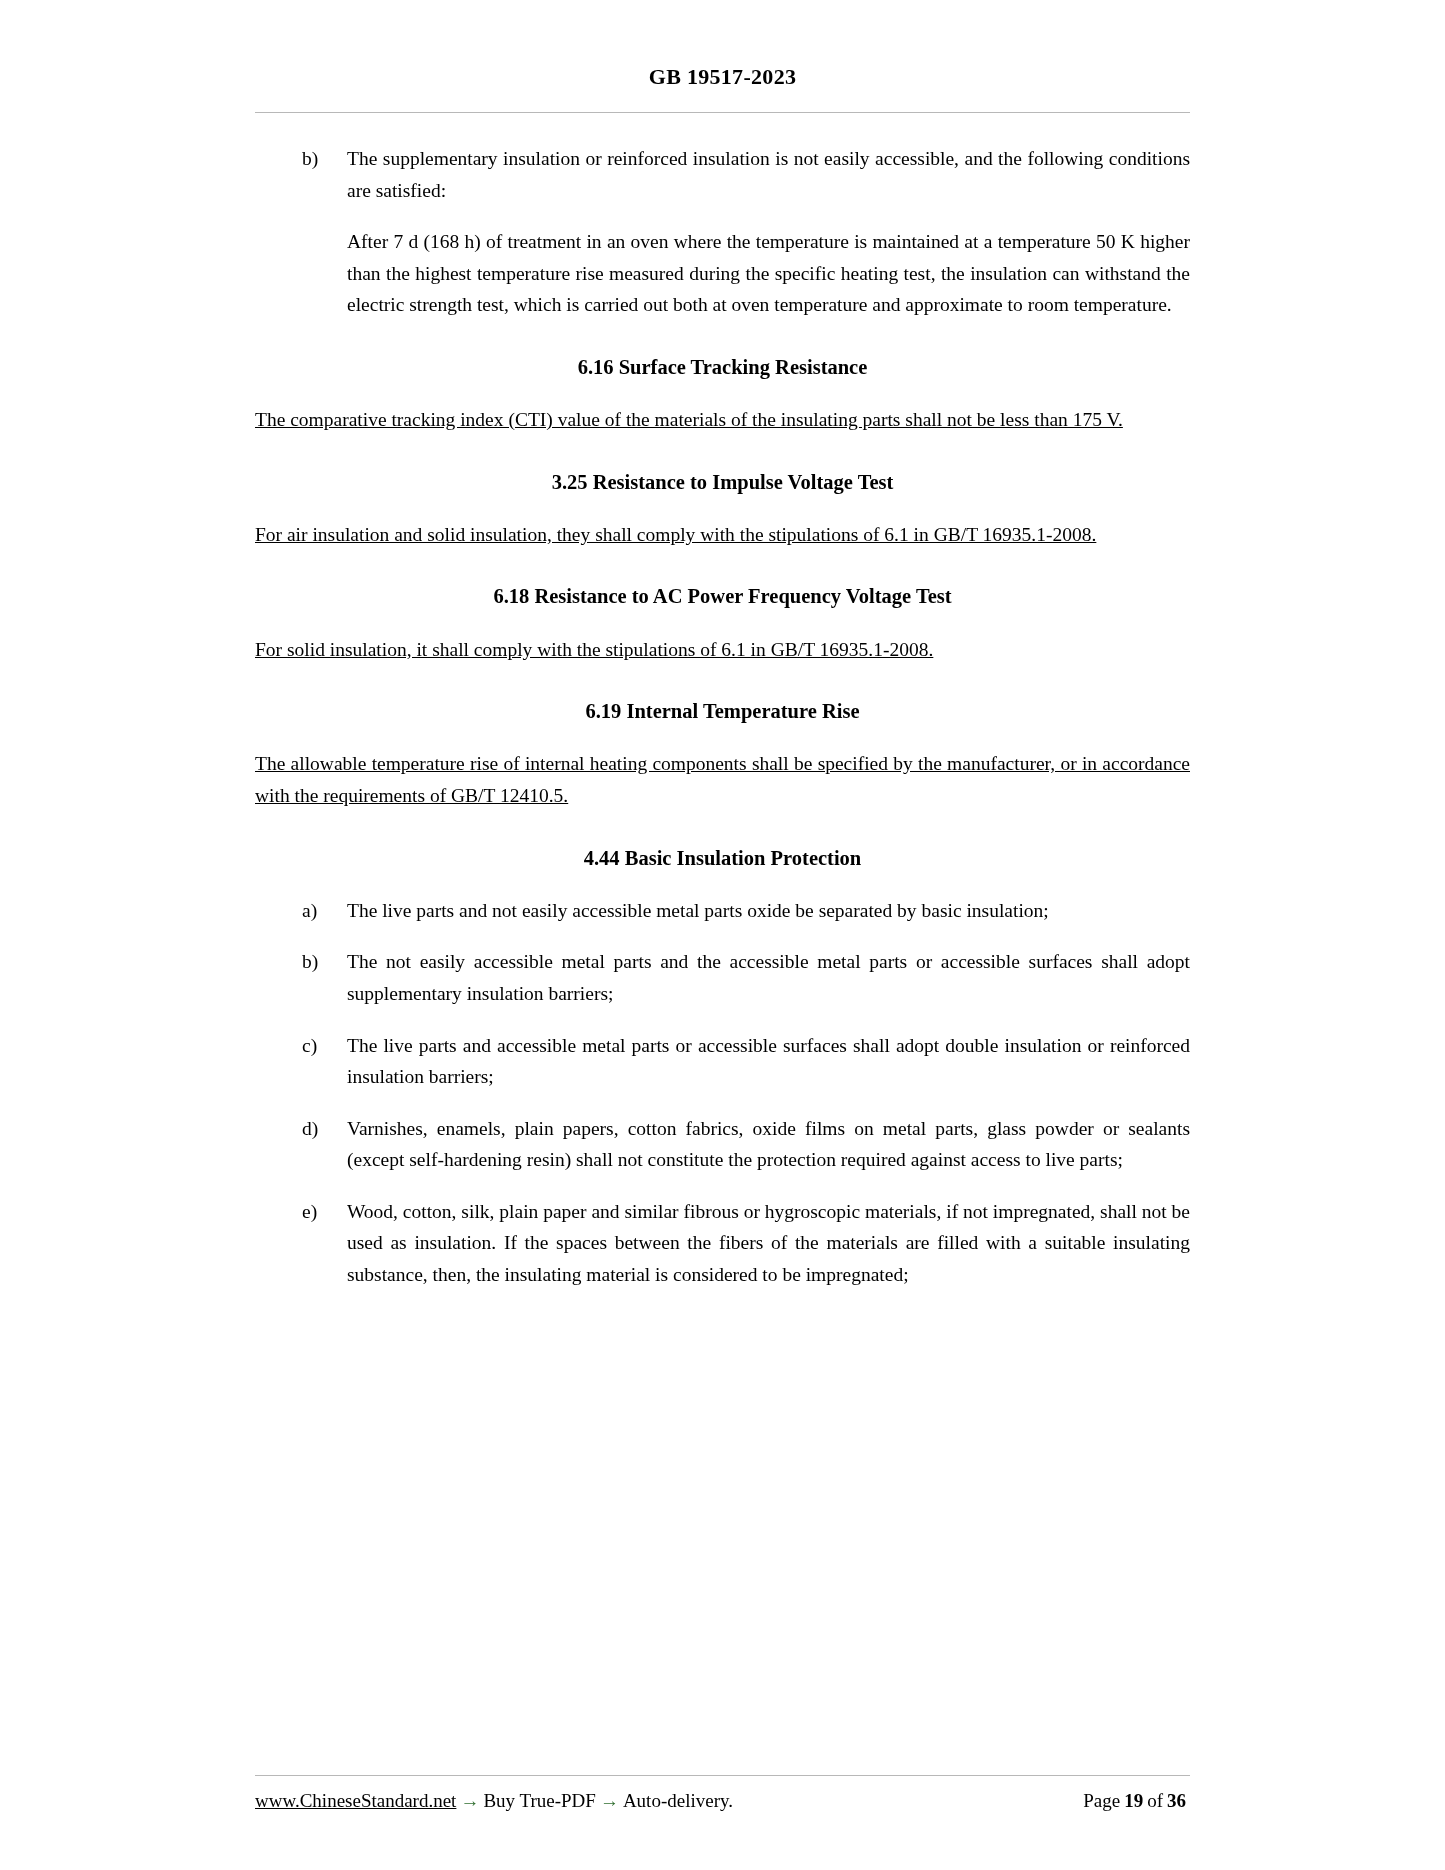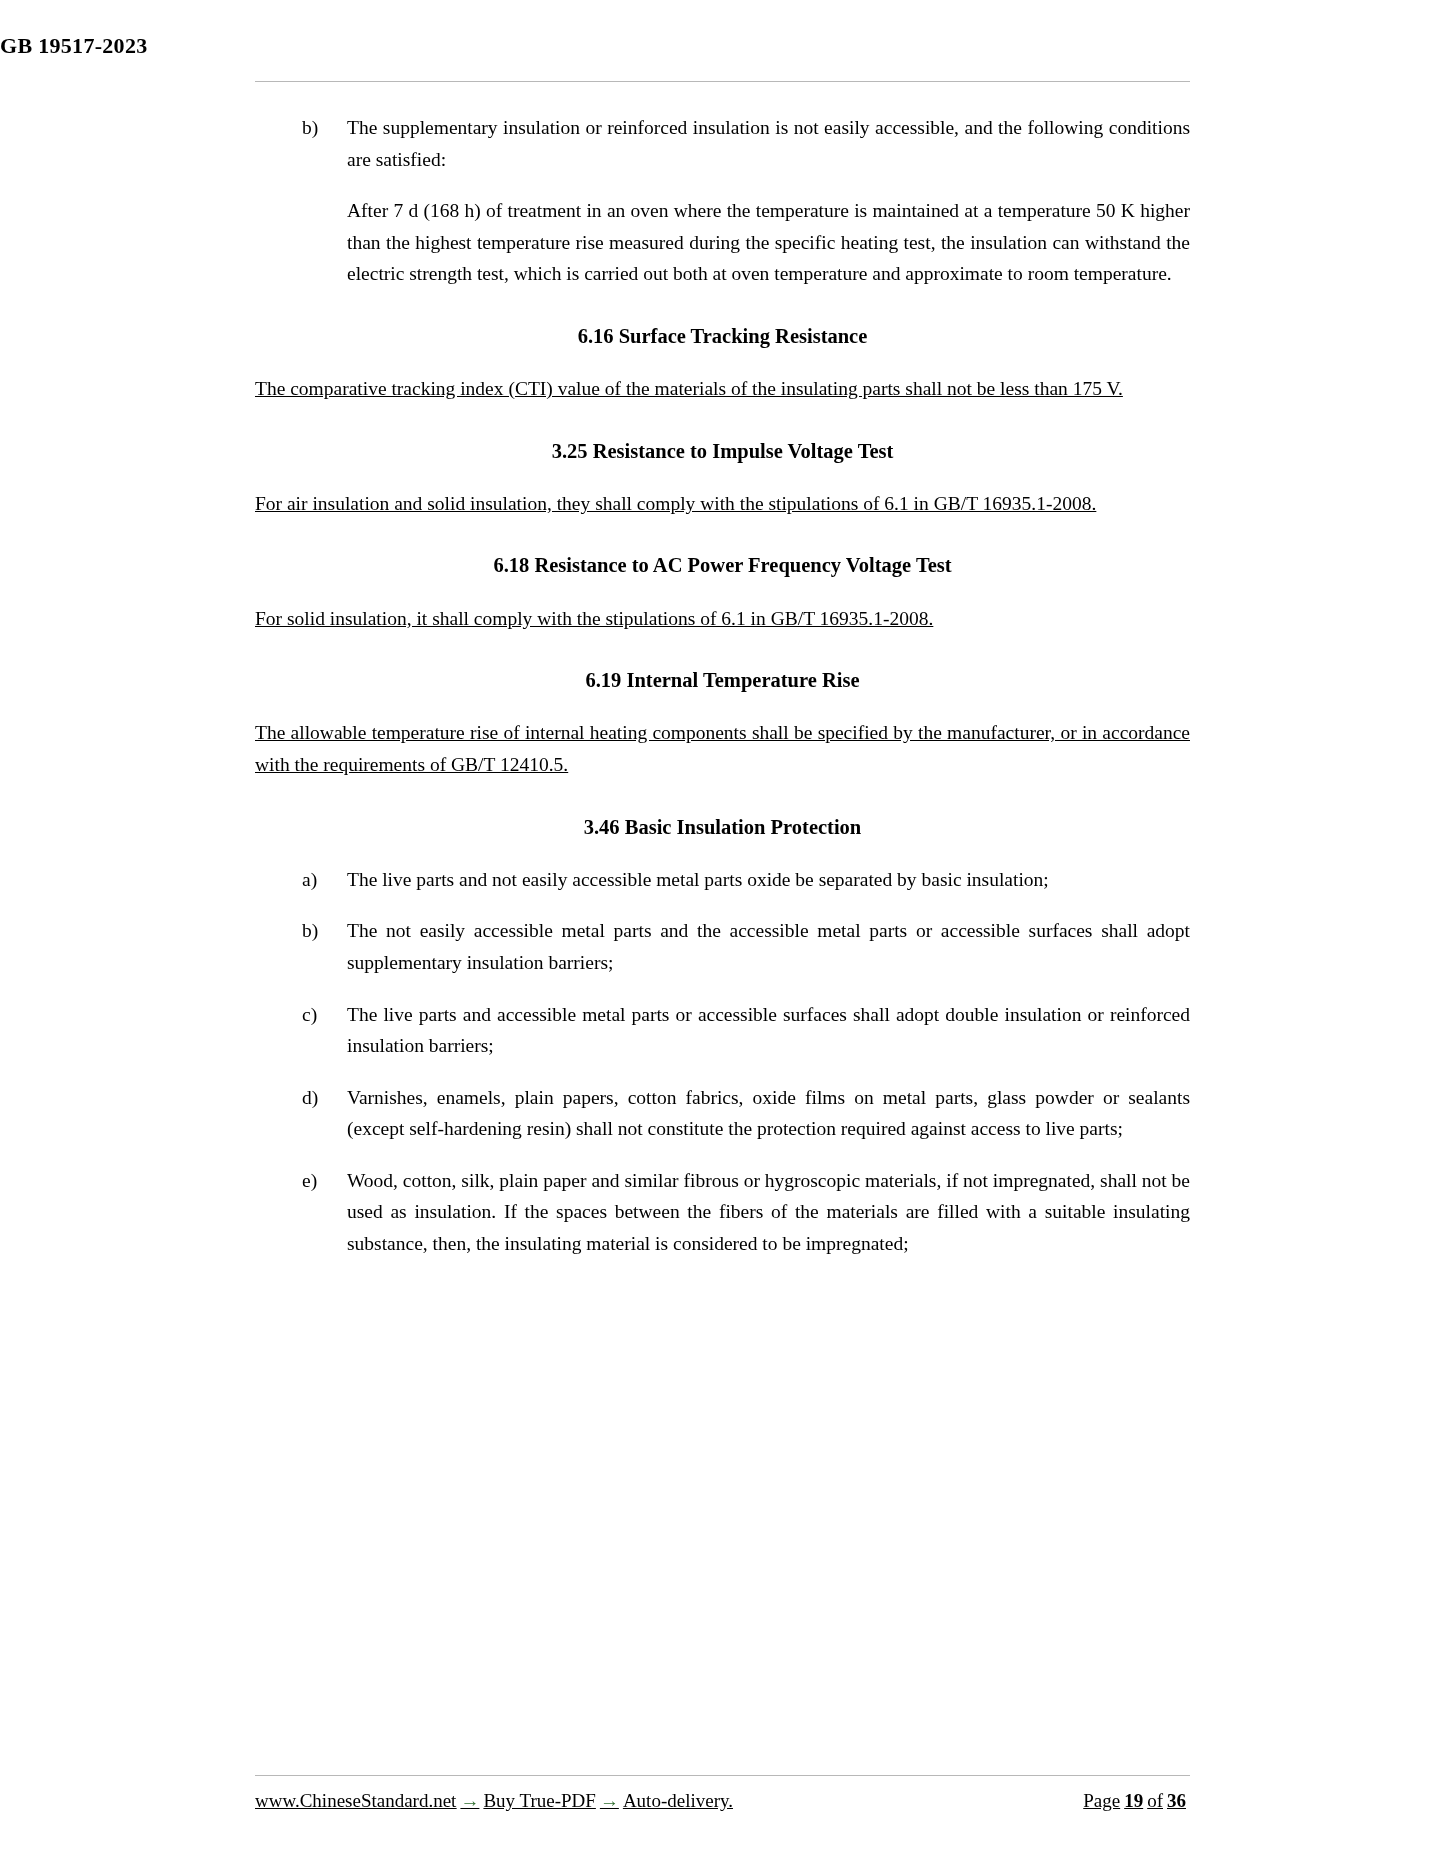--- a/index.html
+++ b/index.html
@@ -14,26 +14,26 @@
   .page {
     width: 1445px;
     height: 1870px;
     margin: 0 auto;
     position: relative;
     box-sizing: border-box;
     padding: 0;
     background: #ffffff;
   }
   .header {
-    text-align: left;
+    text-align: center;
     font-family: "Liberation Serif", serif;
     font-weight: bold;
     font-size: 22px;
     letter-spacing: 0.3px;
-    padding-top: 33px;
+    padding-top: 64px;
   }
   .header-rule {
     width: 935px;
     margin: 22px auto 0 auto;
     border-top: 1px solid #b8b8b8;
   }
   .content {
     width: 935px;
     margin: 0 auto;
     padding-top: 30px;
@@ -81,21 +81,20 @@
     margin: 0 auto 14px auto;
     border-top: 1px solid #b8b8b8;
   }
   .footer-row {
     width: 935px;
     margin: 0 auto;
     display: flex;
     align-items: baseline;
     justify-content: space-between;
     font-size: 19px;
-    text-decoration: underline;
   }
   .footer-left {
     white-space: nowrap;
   }
   .footer-left .site {
     text-decoration: underline;
   }
   .footer-left .arrow {
     color: #2f6d2f;
     padding: 0 4px;
@@ -132,21 +131,21 @@
 
     <div class="heading">3.25 Resistance to Impulse Voltage Test</div>
     <div class="para">For air insulation and solid insulation, they shall comply with the stipulations of 6.1 in GB/T 16935.1-2008.</div>
 
     <div class="heading">6.18 Resistance to AC Power Frequency Voltage Test</div>
     <div class="para">For solid insulation, it shall comply with the stipulations of 6.1 in GB/T 16935.1-2008.</div>
 
     <div class="heading">6.19 Internal Temperature Rise</div>
     <div class="para">The allowable temperature rise of internal heating components shall be specified by the manufacturer, or in accordance with the requirements of GB/T 12410.5.</div>
 
-    <div class="heading">3.46 Basic Insulation Protection</div>
+    <div class="heading">4.44 Basic Insulation Protection</div>
 
     <div class="listitem">
       <div class="marker">a)</div>
       <div class="itemtext">The live parts and not easily accessible metal parts oxide be separated by basic insulation;</div>
     </div>
     <div class="listitem">
       <div class="marker">b)</div>
       <div class="itemtext">The not easily accessible metal parts and the accessible metal parts or accessible surfaces shall adopt supplementary insulation barriers;</div>
     </div>
     <div class="listitem">

